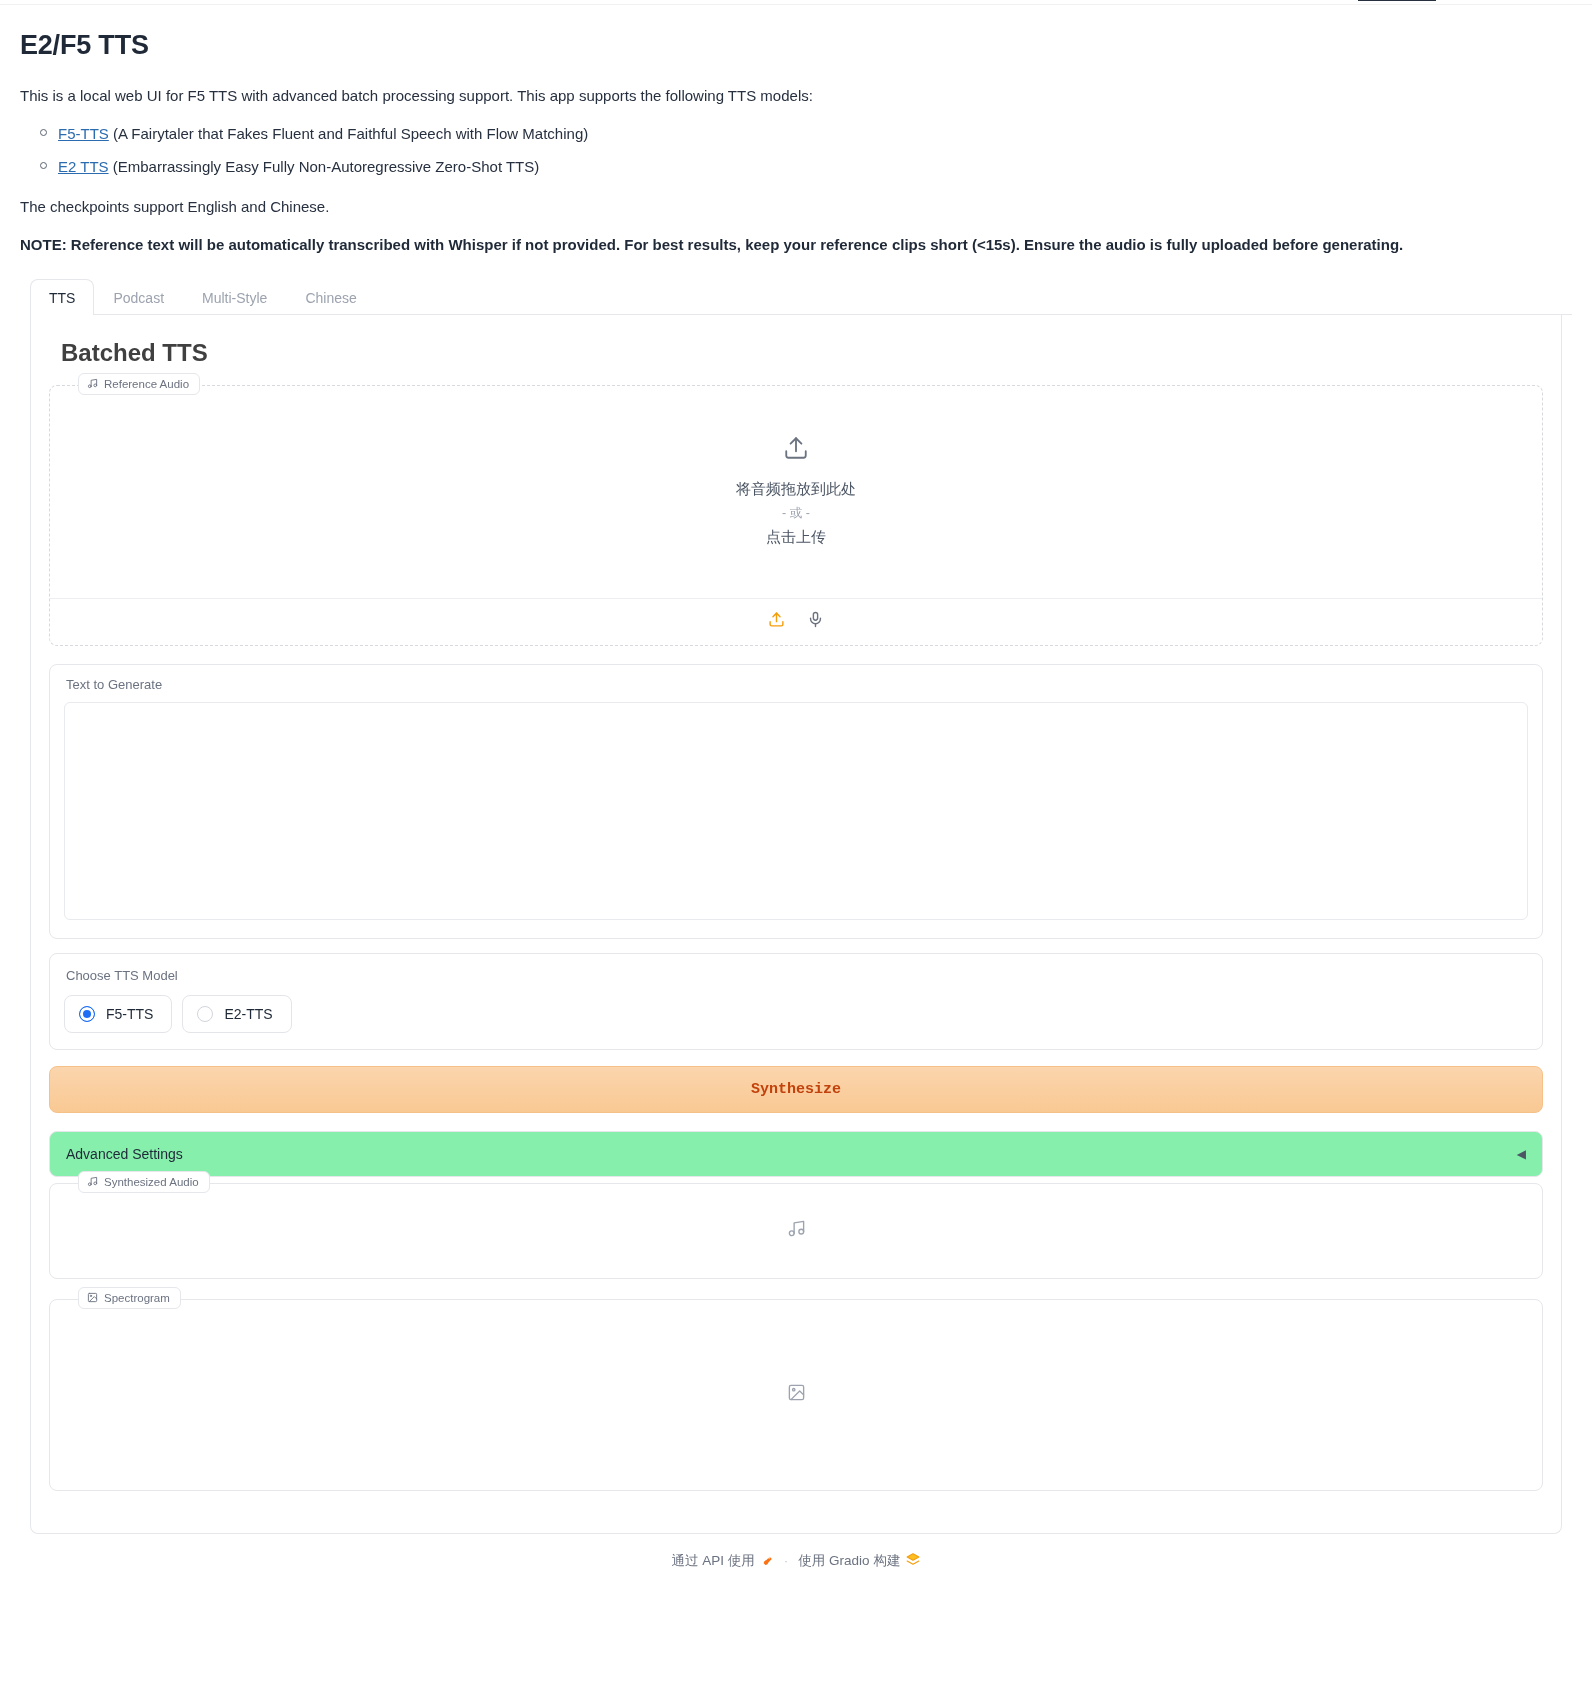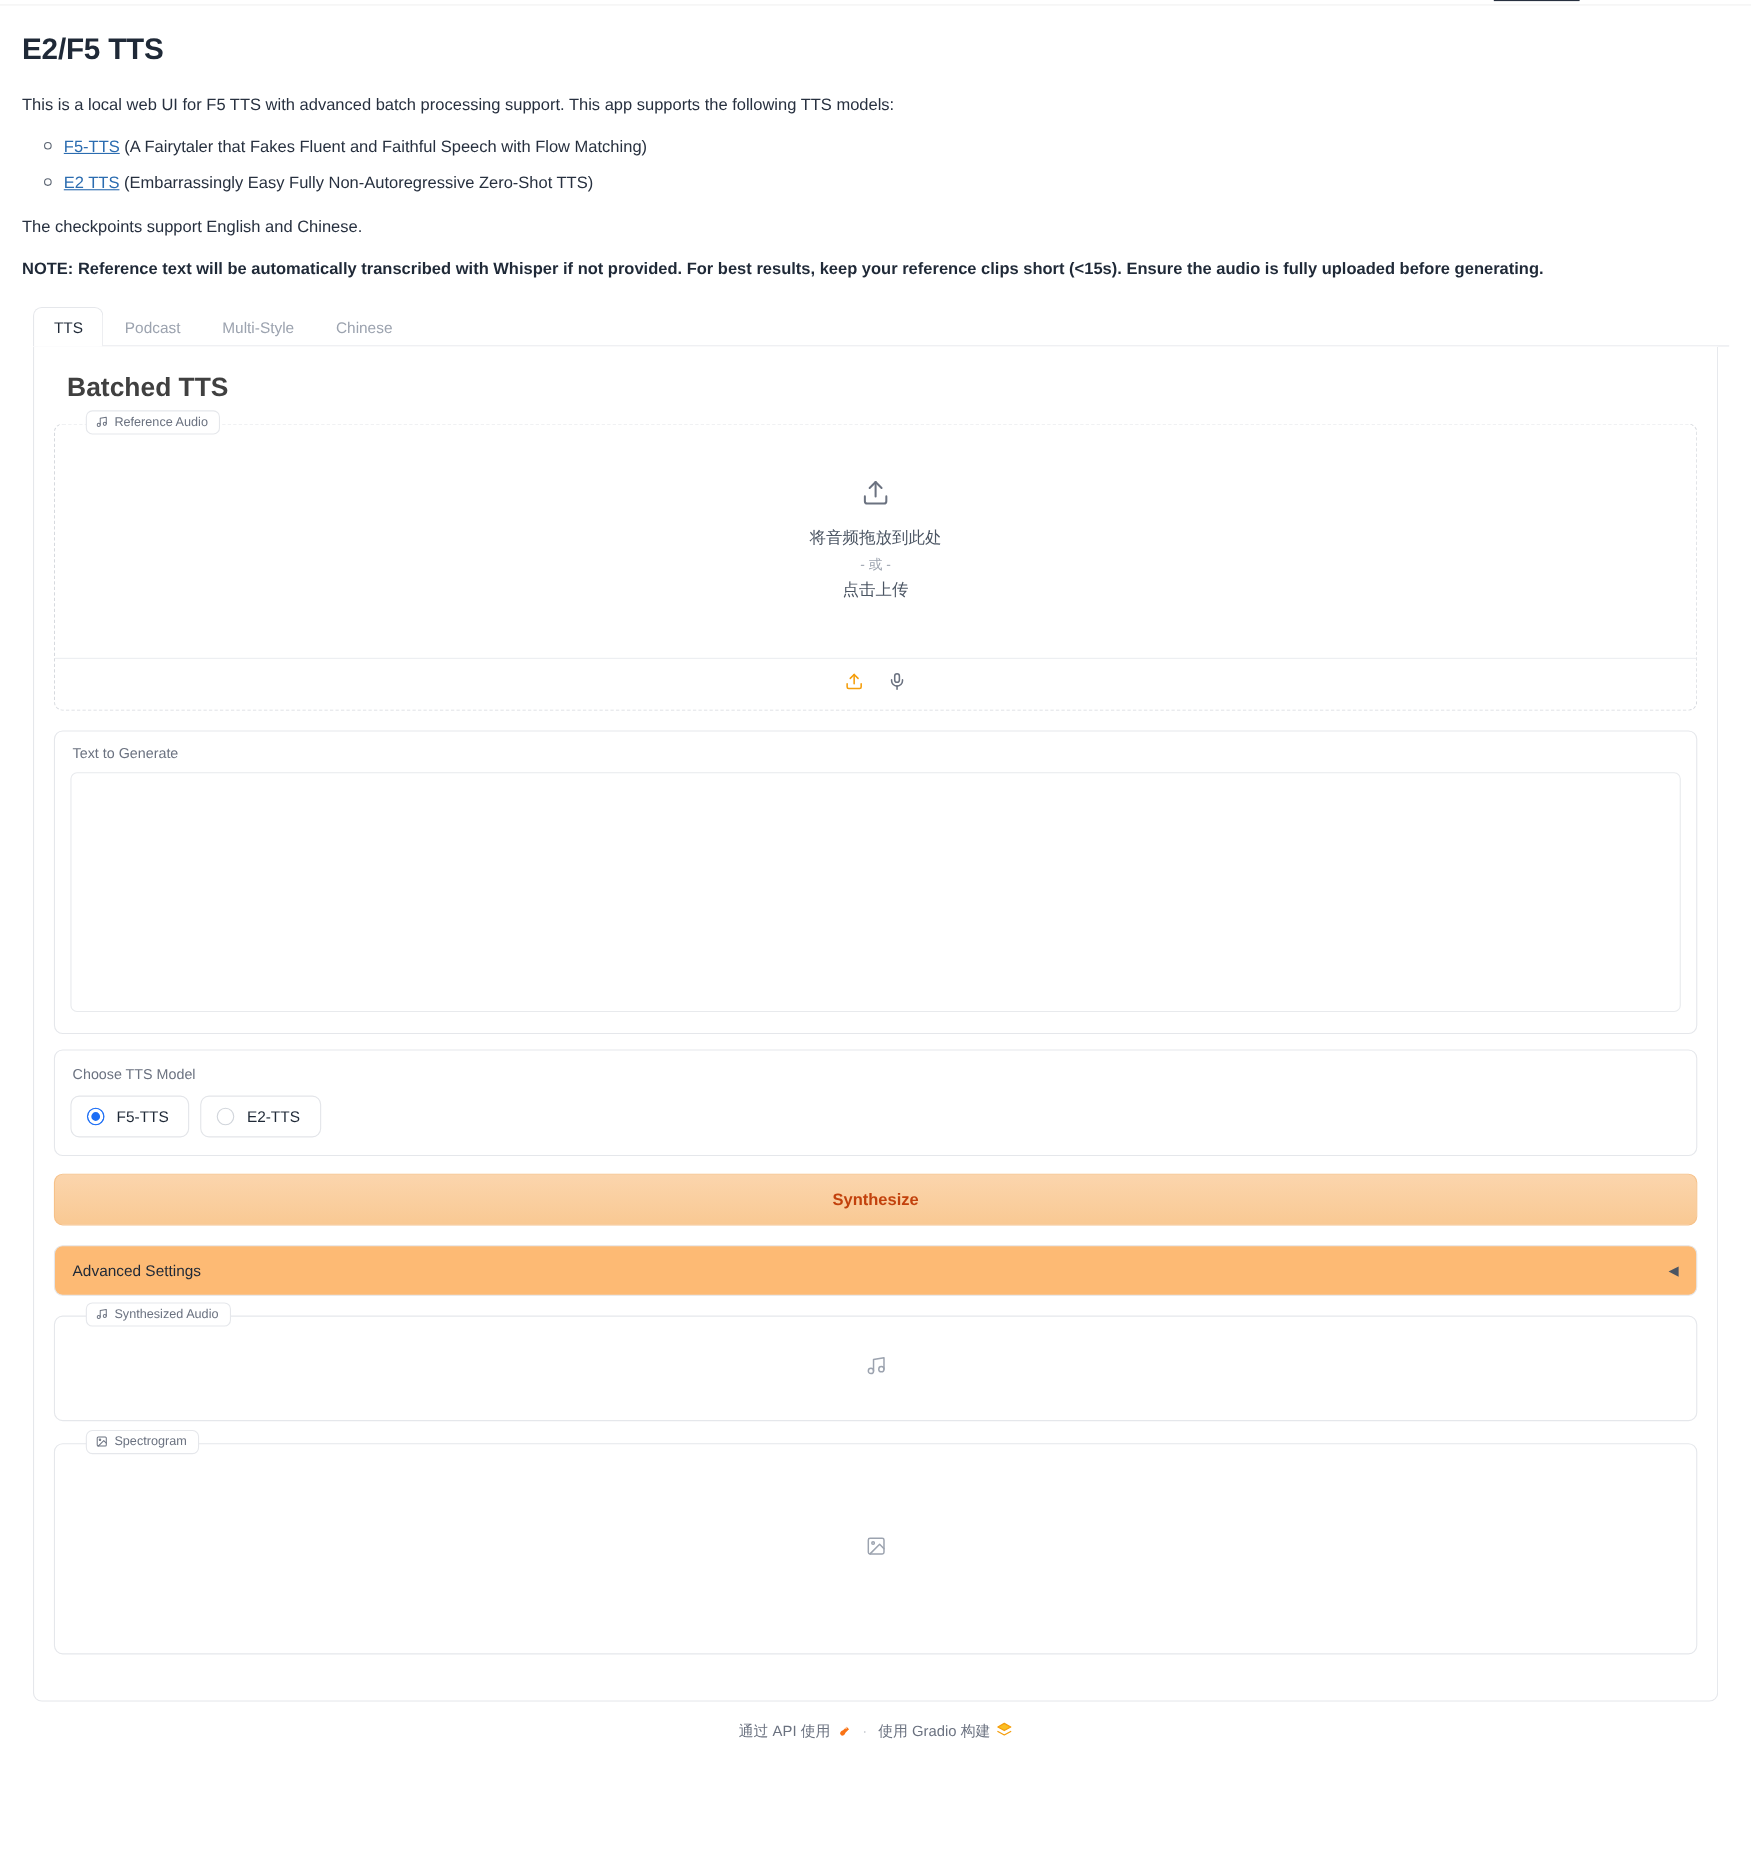--- a/index.html
+++ b/index.html
@@ -249,34 +249,35 @@
     background: linear-gradient(180deg,#fbd5ad 0%, #f9c993 100%);
     border: 1px solid #f6c189;
     border-radius: 8px;
     color: #c2410c;
     font-size: 15px;
     font-weight: bold;
     padding: 14px 0;
     text-align: center;
     cursor: pointer;
     margin: 0 0 18px 0;
+    font-family: Liberation Mono, monospace;
   }
   
   .accordion {
     border: 1px solid #e5e7eb;
     border-radius: 8px;
     padding: 14px 16px;
     display: flex;
     align-items: center;
     justify-content: space-between;
     font-size: 14px;
     color: #1f2937;
-    margin: 0 0 18px 0;
+    margin: 0 0 6px 0;
     cursor: pointer;
-    background: #fdba74;
+    background: #86efac;
   }
   .accordion .arrow { color: #4b5563; font-size: 12px; }
   
   .output-block {
     border: 1px solid #e5e7eb;
     border-radius: 8px;
     position: relative;
     margin: 0 0 20px 0;
     background: #fff;
     display: flex;

